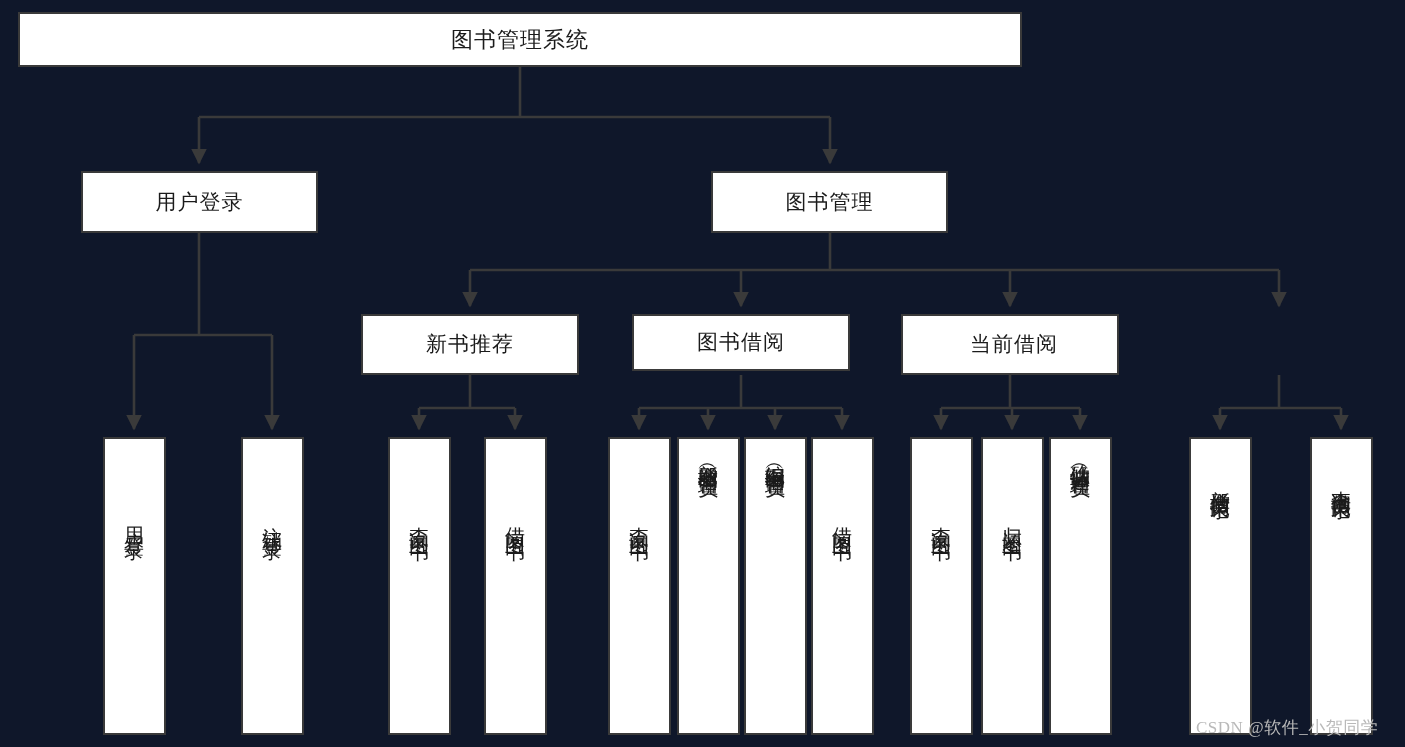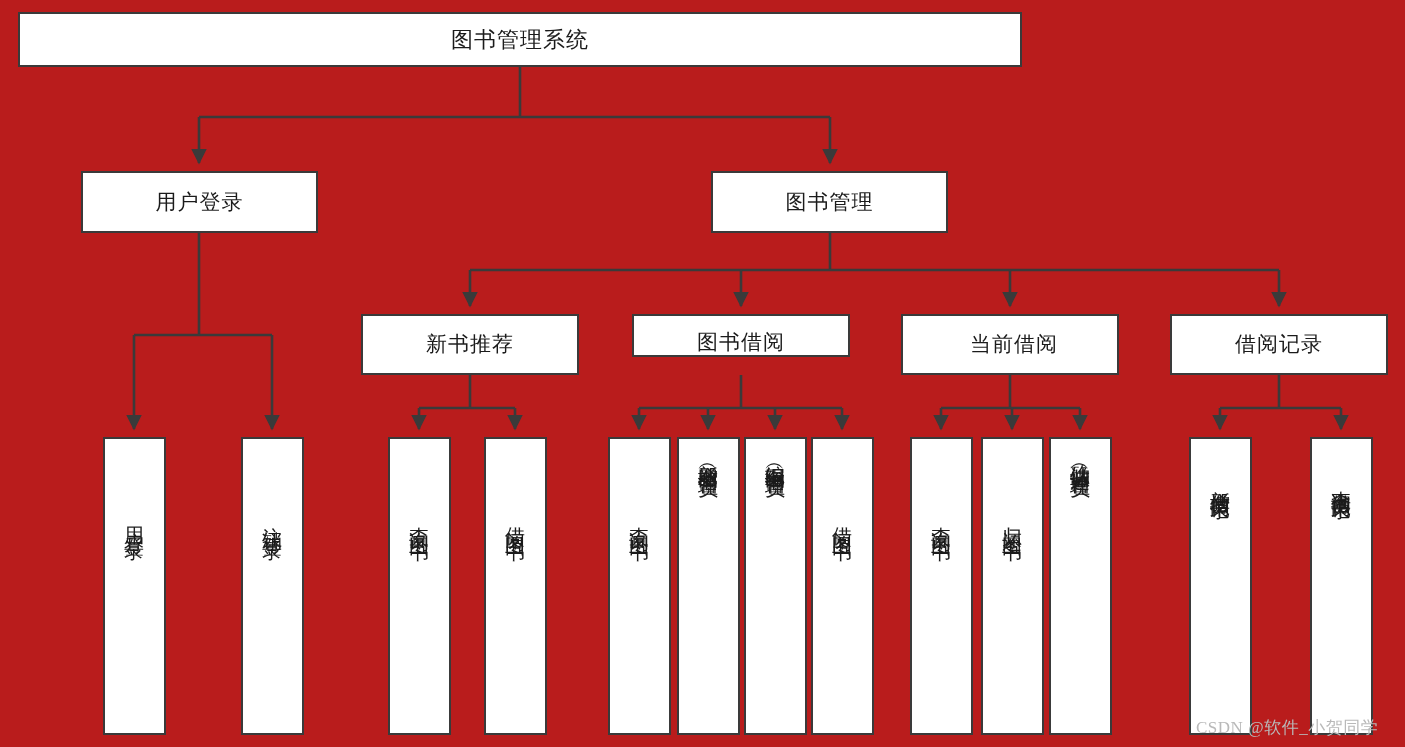--- a/index.html
+++ b/index.html
@@ -8,21 +8,21 @@
     padding: 0;
     background: #ffffff;
   }
   body {
     font-family: "DejaVu Sans", "Liberation Sans", sans-serif;
   }
   #diagram-root {
     position: relative;
     width: 1405px;
     height: 747px;
-    background: #b91c1c;
+    background: #0f172a;
     overflow: hidden;
   }
   #wires {
     position: absolute;
     left: 0;
     top: 0;
     width: 1405px;
     height: 747px;
     pointer-events: none;
   }
@@ -133,28 +133,25 @@
   <div class="node horizontal" style="left:81px; top:171px; width:237px; height:62px;">
     <span>用户登录</span>
   </div>
   <div class="node horizontal" style="left:711px; top:171px; width:237px; height:62px;">
     <span>图书管理</span>
   </div>
 
   <div class="node horizontal" style="left:361px; top:314px; width:218px; height:61px;font-family:Liberation Serif, serif;">
     <span>新书推荐</span>
   </div>
-  <div class="node horizontal" style="left:632px; top:314px; width:218px; height:43px;align-items:flex-end;">
+  <div class="node horizontal" style="left:632px; top:314px; width:218px; height:57px;">
     <span>图书借阅</span>
   </div>
   <div class="node horizontal" style="left:901px; top:314px; width:218px; height:61px;padding-left:8px;">
     <span>当前借阅</span>
-  </div>
-  <div class="node horizontal" style="left:1170px; top:314px; width:218px; height:61px;">
-    <span>借阅记录</span>
   </div>
 
   <div class="node vertical" style="left:103px; top:437px; width:63px; height:298px; padding-top:72px;">
     <span class="vtext">用户登录</span>
   </div>
   <div class="node vertical" style="left:241px; top:437px; width:63px; height:298px; padding-top:72px;">
     <span class="vtext">注销登录</span>
   </div>
 
   <div class="node vertical" style="left:388px; top:437px; width:63px; height:298px; padding-top:72px;">

